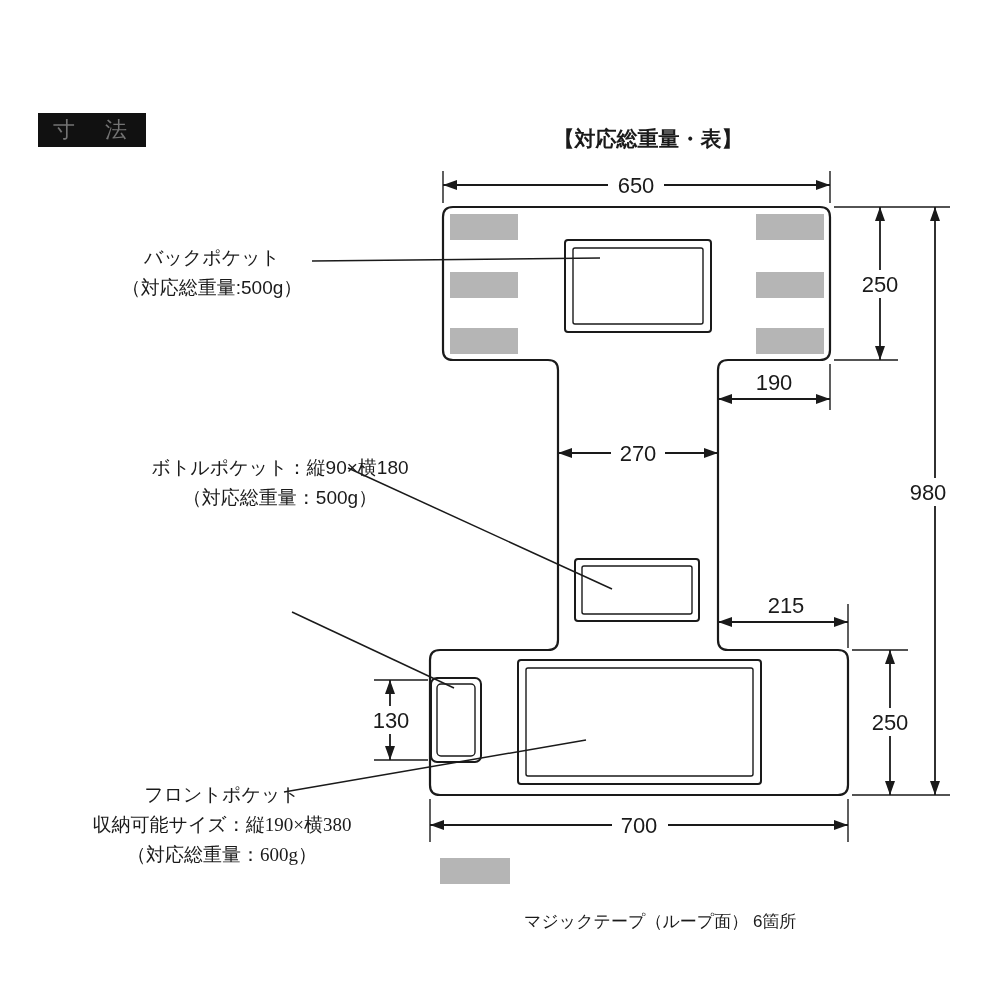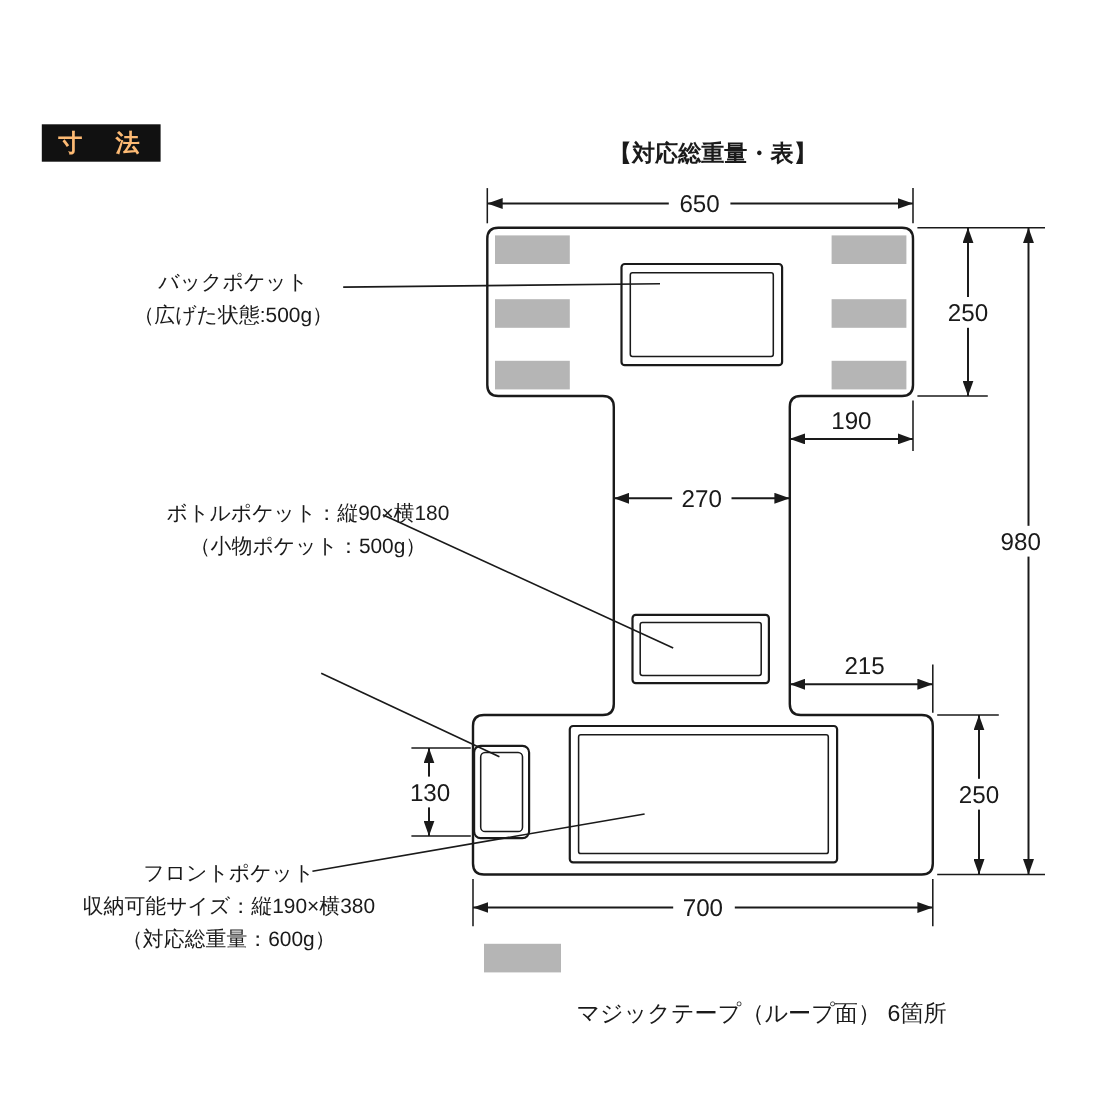--- a/index.html
+++ b/index.html
@@ -1,24 +1,24 @@
 <!DOCTYPE html>
 <html><head>
 <meta charset="utf-8">
 <style>
   html,body{margin:0;padding:0;background:#fff;}
   body{font-family:"Liberation Sans","DejaVu Sans",sans-serif;color:#1a1a1a;}
   .page{position:relative;width:1000px;height:1000px;background:#fff;overflow:hidden;}
   svg.diagram{position:absolute;left:0;top:0;}
-  .hdr-box{position:absolute;left:38px;top:113px;width:108px;height:34px;background:#111;color:#fdba74;
-           display:flex;align-items:center;justify-content:center;font-size:22px;font-weight:bold;letter-spacing:4px;}
+  .hdr-box{position:absolute;left:38px;top:113px;width:108px;height:34px;background:#111;color:#737373;
+           display:flex;align-items:center;justify-content:center;font-size:22px;font-weight:normal;letter-spacing:4px;}
   .unit-note{position:absolute;left:38px;top:160px;font-size:19px;}
   .diagram-title{position:absolute;left:508px;top:125px;width:280px;text-align:center;font-size:21px;font-weight:bold;}
   .label-block{position:absolute;width:320px;text-align:center;font-size:19px;line-height:30px;}
-  .legend-text{position:absolute;left:524px;top:909px;font-size:21px;line-height:26px;}
+  .legend-text{position:absolute;left:524px;top:909px;font-size:17px;line-height:26px;}
   text{font-family:"Liberation Sans","DejaVu Sans",sans-serif;fill:#1a1a1a;}
   .dim-text{font-size:22px;}
   .outline{fill:#fff;stroke:#1a1a1a;stroke-width:2.2;}
   .pocket-outer{fill:none;stroke:#1a1a1a;stroke-width:2;}
   .pocket-inner{fill:none;stroke:#1a1a1a;stroke-width:1.4;}
   .dim-line{stroke:#1a1a1a;stroke-width:1.8;fill:none;}
   .ext-line{stroke:#1a1a1a;stroke-width:1.4;fill:none;}
   .leader{stroke:#1a1a1a;stroke-width:1.5;fill:none;}
   .velcro{fill:#b5b5b5;}
   .txt-bg{fill:#fff;}
@@ -28,30 +28,30 @@
 
 <div class="page">
 
   <div class="hdr-box">
     <span>寸　法</span>
   </div>
   <div class="diagram-title">【対応総重量・表】</div>
 
   <div class="label-block" style="left:52px;top:243px;">
     <div>バックポケット</div>
-    <div>（広げた状態:500g）</div>
+    <div>（対応総重量:500g）</div>
   </div>
 
   <div class="label-block" style="left:120px;top:453px;">
     <div>ボトルポケット：縦90×横180</div>
-    <div>（小物ポケット：500g）</div>
+    <div>（対応総重量：500g）</div>
   </div>
 
 
-  <div class="label-block" style="left:48px;top:780px;">
+  <div class="label-block" style="left:62px;top:780px;font-family:Liberation Serif, serif;">
     <div>フロントポケット</div>
     <div>収納可能サイズ：縦190×横380</div>
     <div>（対応総重量：600g）</div>
   </div>
 
   <div class="legend-text">マジックテープ（ループ面） 6箇所</div>
 
   <svg class="diagram" width="1000" height="1000" viewBox="0 0 1000 1000">
     <defs>
       <marker id="arr" markerUnits="userSpaceOnUse" markerWidth="14" markerHeight="10" refX="14" refY="5" orient="auto-start-reverse">

